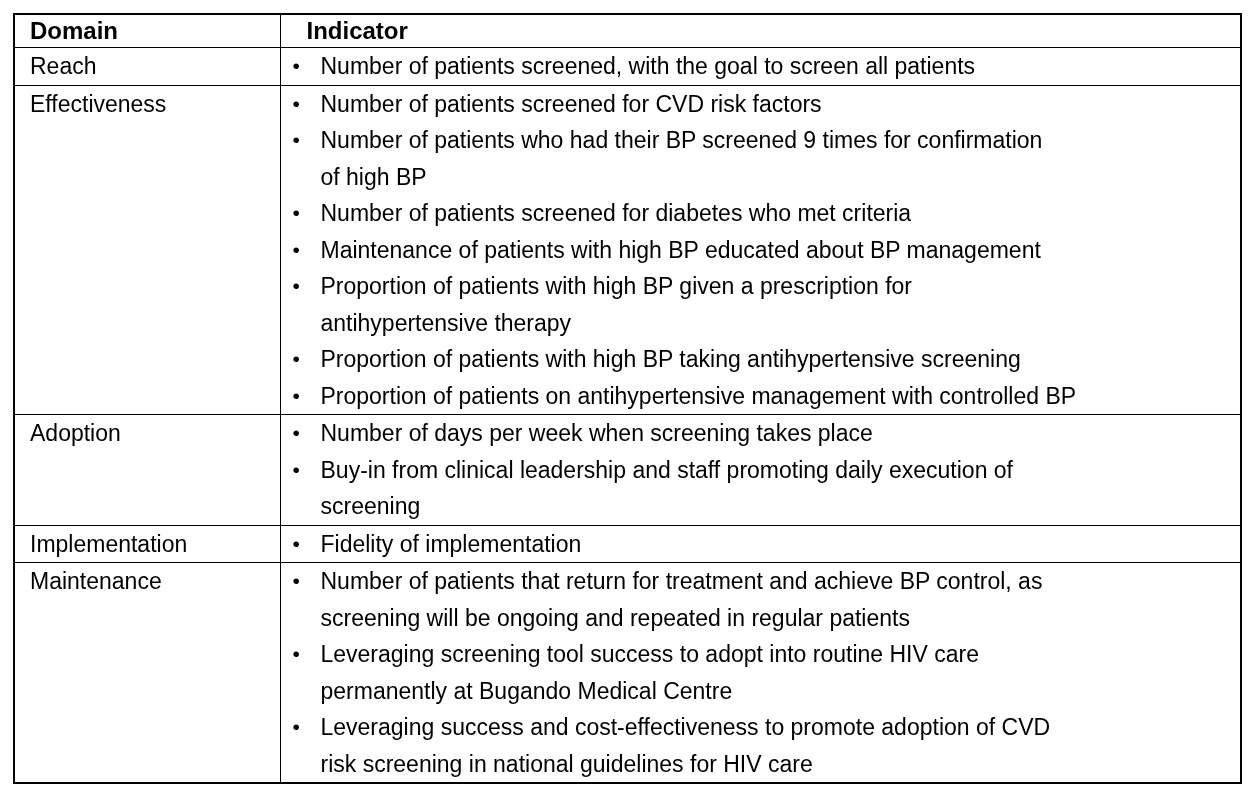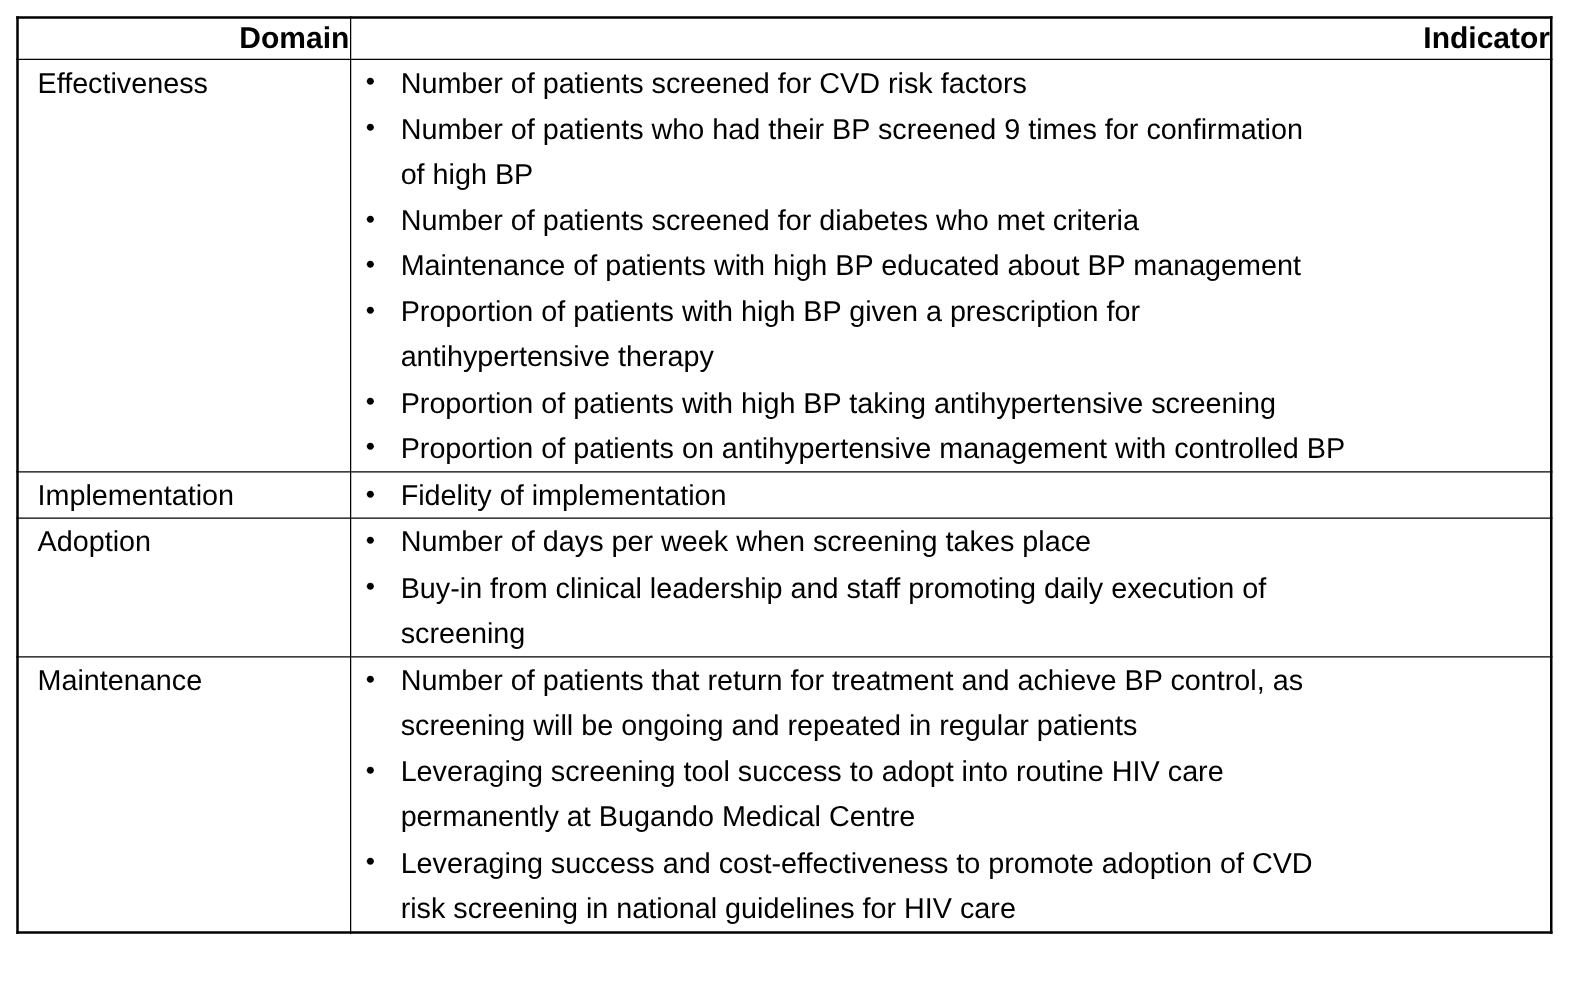--- a/index.html
+++ b/index.html
@@ -21,21 +21,21 @@
     top: 13px;
     width: 1229px;
     border-collapse: collapse;
     table-layout: fixed;
     border: 2px solid #000000;
   }
   .doc-table th, .doc-table td {
     border: 1.5px solid #000000;
   }
   .doc-table th {
-    text-align: right;
+    text-align: left;
     font-size: 24px;
     font-weight: 700;
     line-height: 30px;
     padding: 1px 0 1px 15px;
     vertical-align: top;
   }
   th.indicator-header {
     padding-left: 26px;
   }
   col.domain-col { width: 266px; }
@@ -82,20 +82,31 @@
     <col>
   </colgroup>
   <thead>
     <tr>
       <th class="domain-header">Domain</th>
       <th class="indicator-header">Indicator</th>
     </tr>
   </thead>
   <tbody>
       <tr>
+        <td class="domain-cell">Reach</td>
+        <td class="indicator-cell">
+          <ul class="indicator-list">
+            <li>
+              <span class="bullet">•</span>
+              <span class="indicator-text">Number of patients screened, with the goal to screen all patients</span>
+            </li>
+          </ul>
+        </td>
+      </tr>
+      <tr>
         <td class="domain-cell">Effectiveness</td>
         <td class="indicator-cell">
           <ul class="indicator-list">
             <li>
               <span class="bullet">•</span>
               <span class="indicator-text">Number of patients screened for CVD risk factors</span>
             </li>
             <li>
               <span class="bullet">•</span>
               <span class="indicator-text">Number of patients who had their BP screened 9 times for confirmation
@@ -119,42 +130,42 @@
               <span class="indicator-text">Proportion of patients with high BP taking antihypertensive screening</span>
             </li>
             <li>
               <span class="bullet">•</span>
               <span class="indicator-text">Proportion of patients on antihypertensive management with controlled BP</span>
             </li>
           </ul>
         </td>
       </tr>
       <tr>
-        <td class="domain-cell">Implementation</td>
-        <td class="indicator-cell">
-          <ul class="indicator-list">
-            <li>
-              <span class="bullet">•</span>
-              <span class="indicator-text">Fidelity of implementation</span>
-            </li>
-          </ul>
-        </td>
-      </tr>
-      <tr>
         <td class="domain-cell">Adoption</td>
         <td class="indicator-cell">
           <ul class="indicator-list">
             <li>
               <span class="bullet">•</span>
               <span class="indicator-text">Number of days per week when screening takes place</span>
             </li>
             <li>
               <span class="bullet">•</span>
               <span class="indicator-text">Buy-in from clinical leadership and staff promoting daily execution of
 screening</span>
+            </li>
+          </ul>
+        </td>
+      </tr>
+      <tr>
+        <td class="domain-cell">Implementation</td>
+        <td class="indicator-cell">
+          <ul class="indicator-list">
+            <li>
+              <span class="bullet">•</span>
+              <span class="indicator-text">Fidelity of implementation</span>
             </li>
           </ul>
         </td>
       </tr>
       <tr>
         <td class="domain-cell">Maintenance</td>
         <td class="indicator-cell">
           <ul class="indicator-list">
             <li>
               <span class="bullet">•</span>

